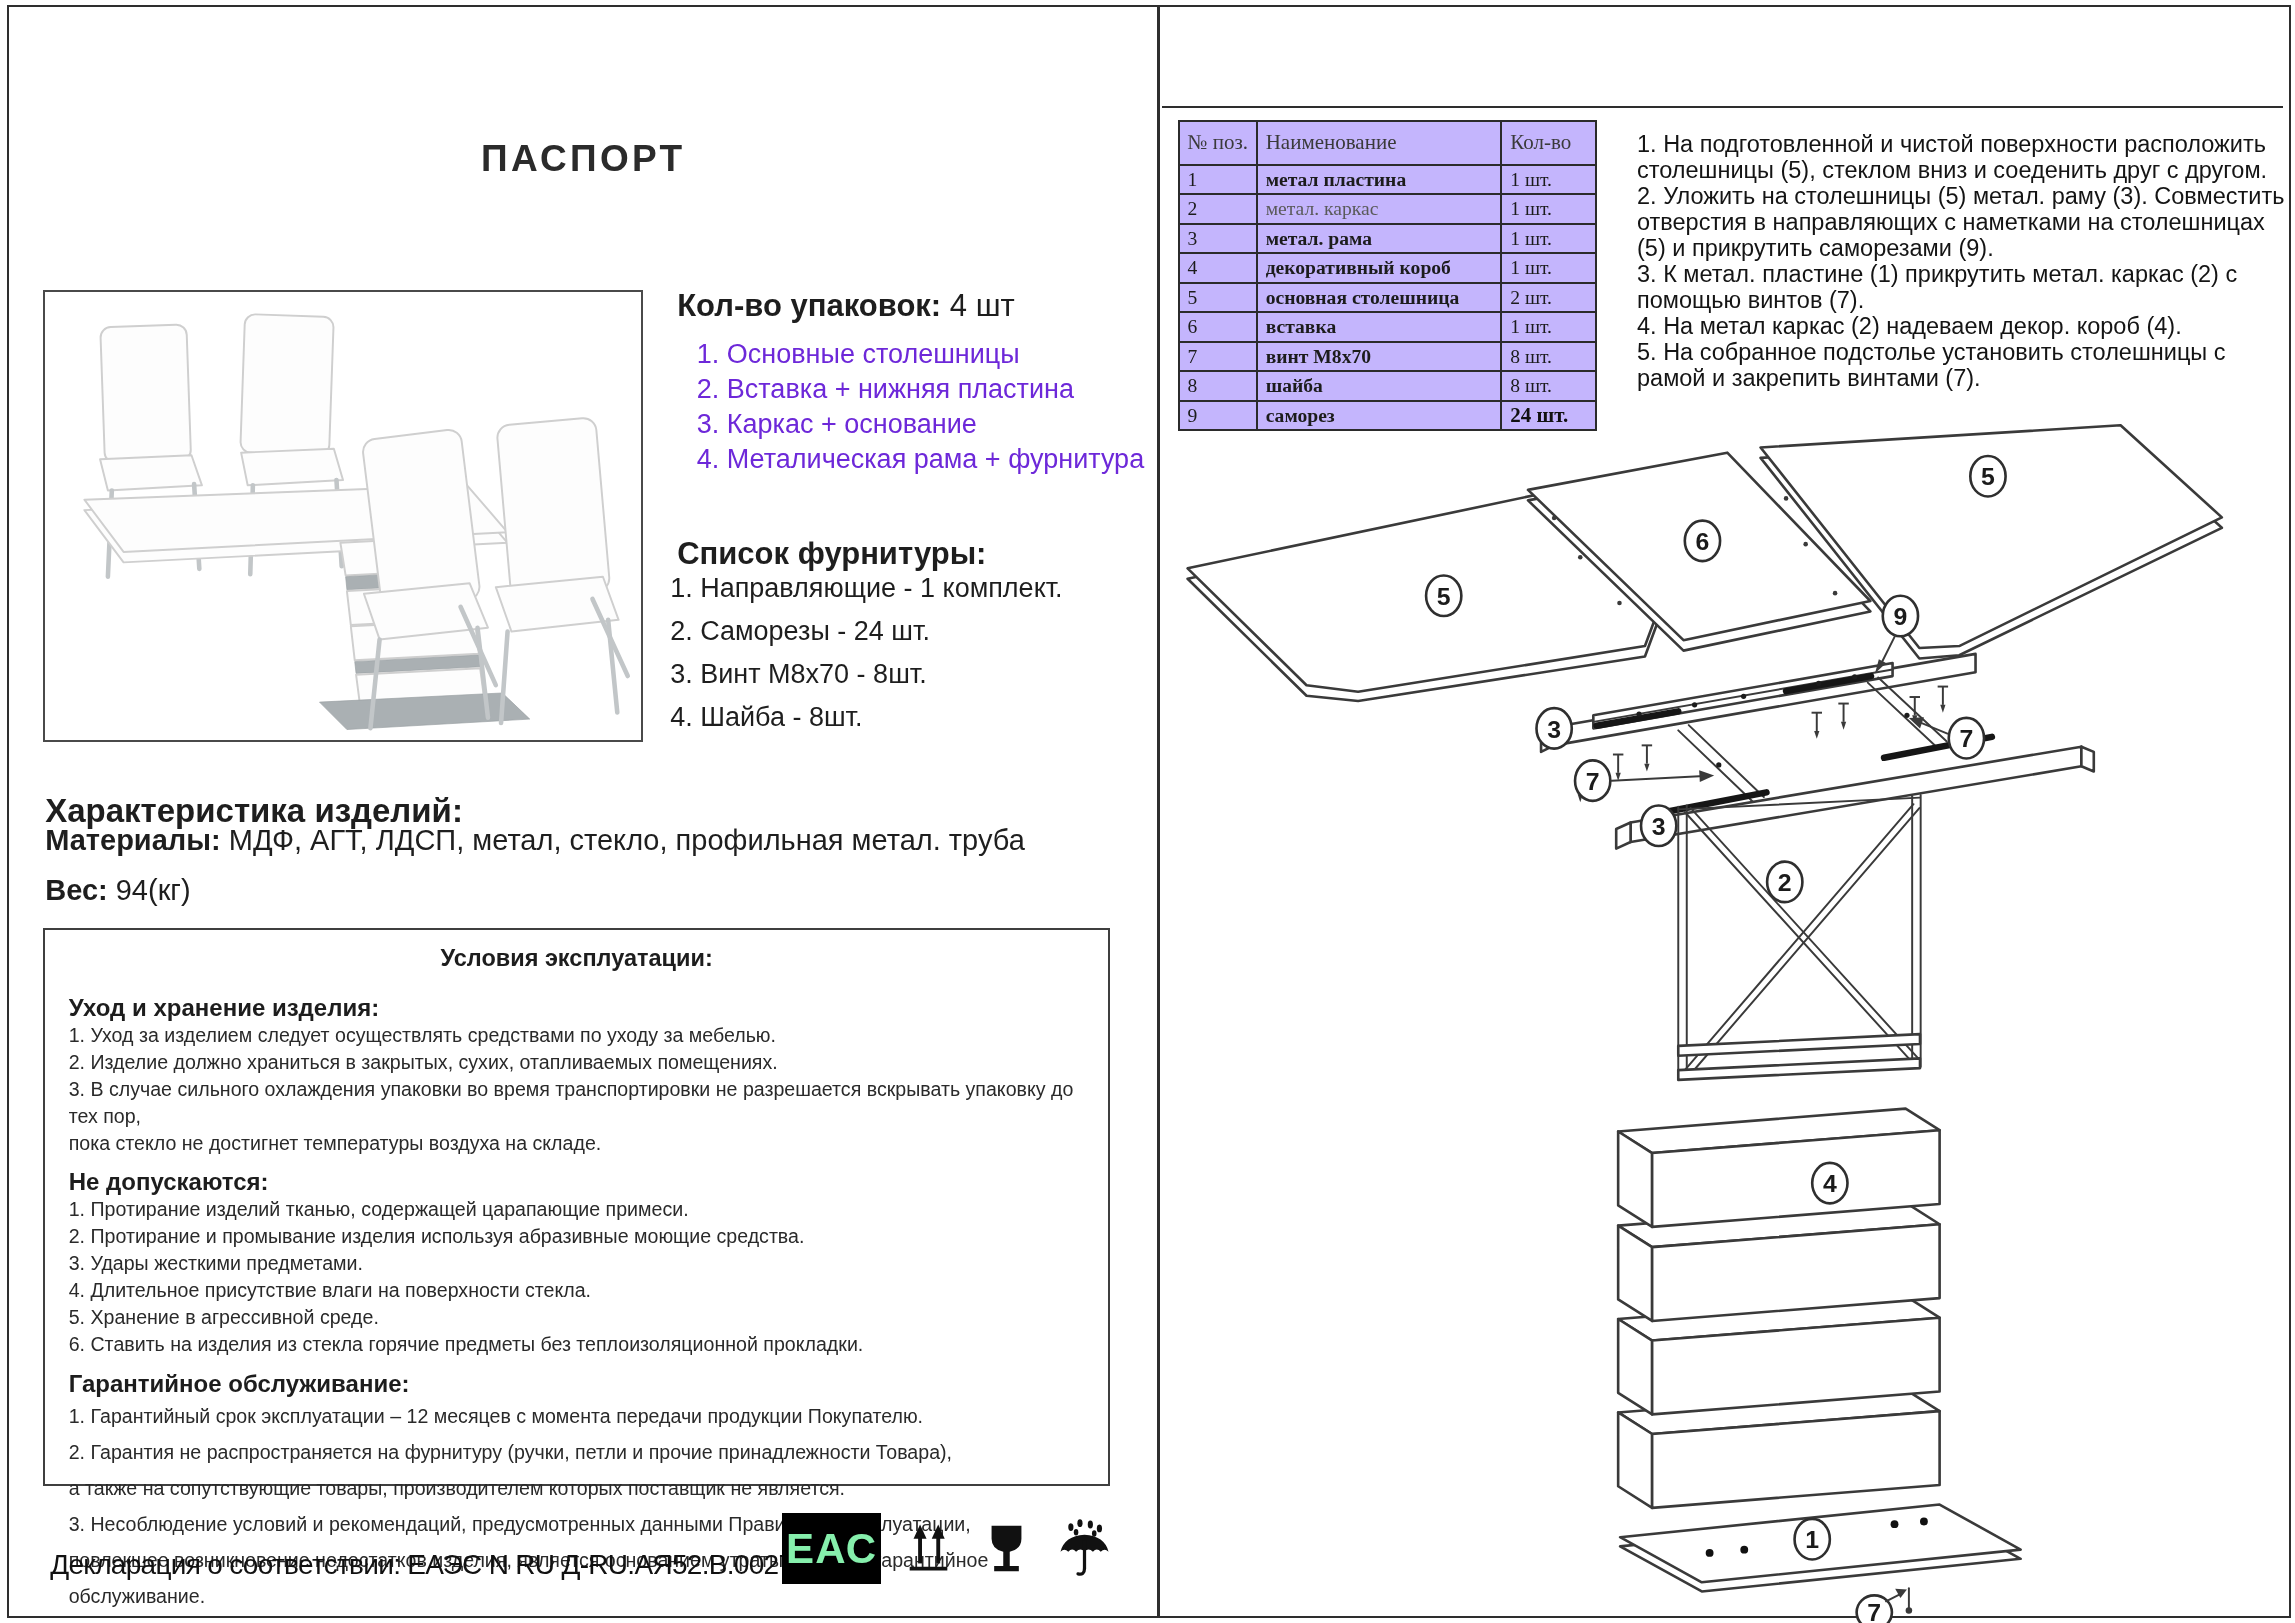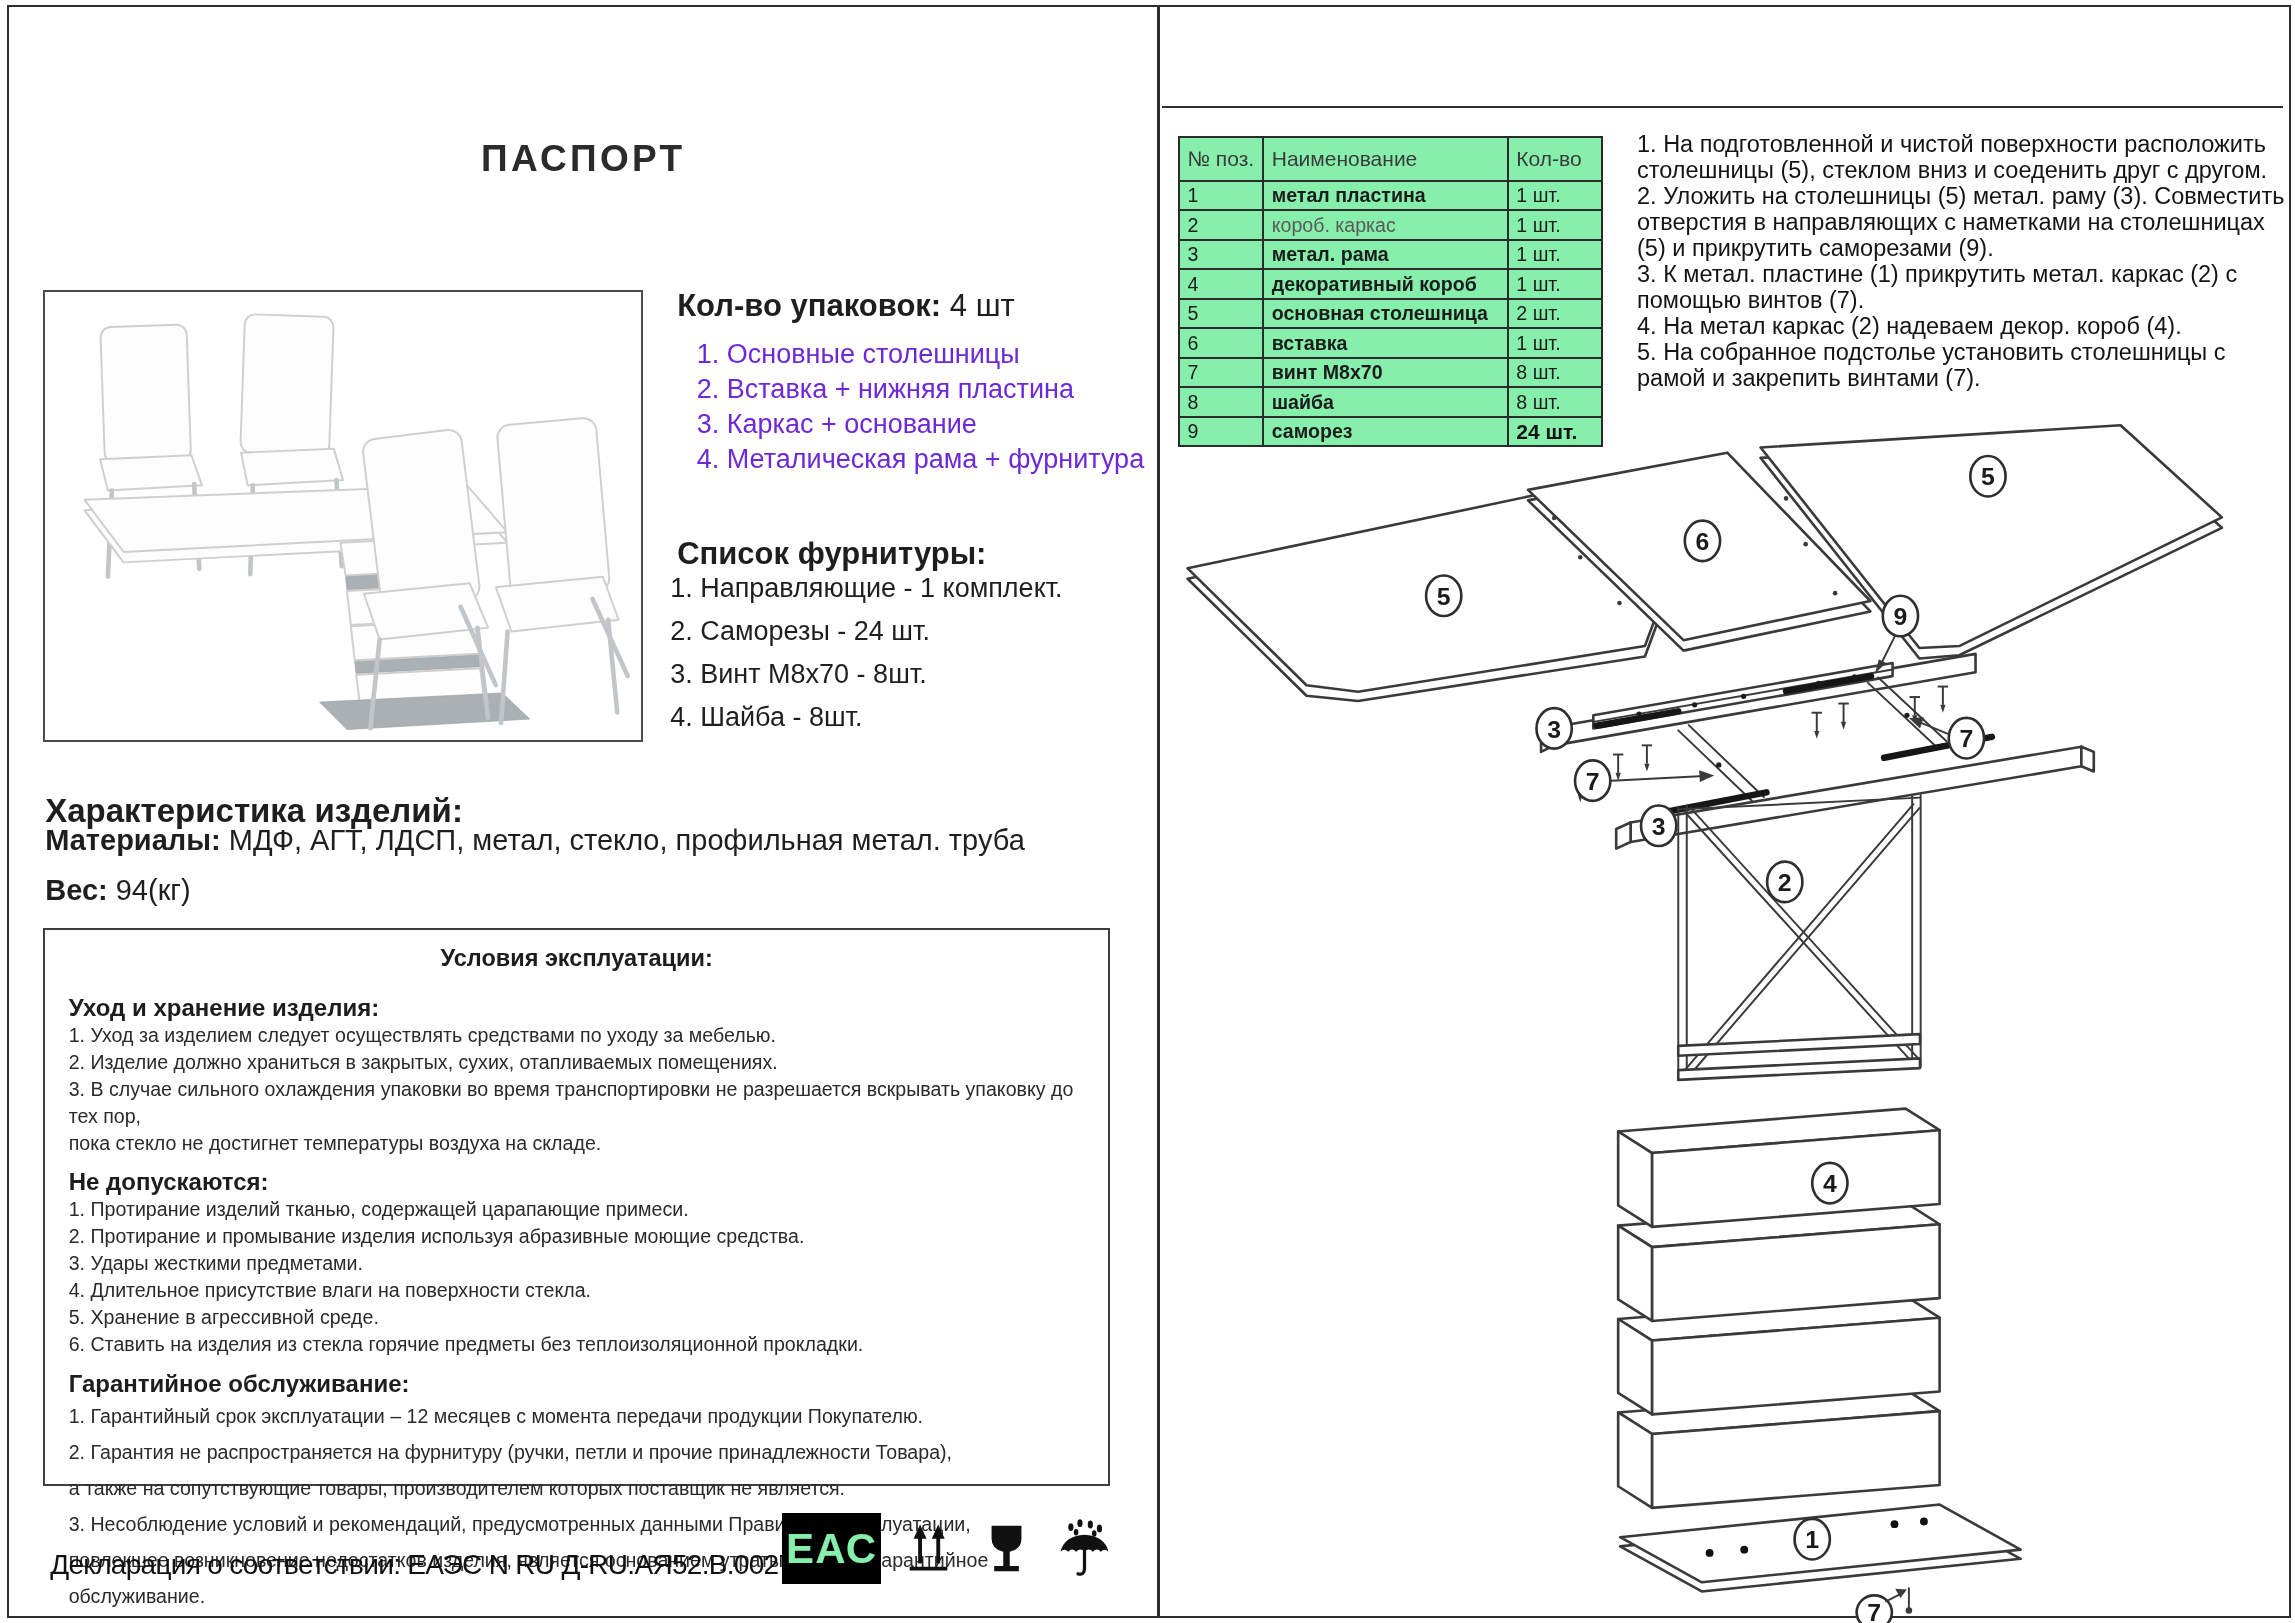--- a/index.html
+++ b/index.html
@@ -44,21 +44,21 @@
   .cert-icons{position:absolute;left:773px;top:1498px;height:86px;display:flex;align-items:center;gap:17px;}
   .eac-badge{width:99px;height:71px;background:#000;display:flex;align-items:center;justify-content:center;}
   .eac-badge span{color:#86efac;font-weight:700;font-size:42px;letter-spacing:1.3px;font-family:"Liberation Sans",sans-serif;}
   .pkg-icon{width:61px;height:61px;}
 
   
   .right-page{position:absolute;left:1162px;top:7.8px;width:1124px;height:1607px;}
   .scheme-title{position:absolute;left:13px;top:31px;font-size:46px;font-weight:700;color:#262626;}
   .scheme-rule{position:absolute;left:0;right:2.6px;top:98px;height:2.6px;background:#2e2e2e;}
 
-  table.parts{position:absolute;left:15.7px;top:128px;border-collapse:collapse;background:#86efac;}
+  table.parts{position:absolute;left:15.7px;top:112px;border-collapse:collapse;background:#c4b5fd;font-family:Liberation Serif, serif;}
   table.parts th,table.parts td{border:2px solid #2b2b2b;padding:0 7.8px;white-space:nowrap;}
   table.parts th{font-weight:400;font-size:21px;color:#3a3a3a;height:42px;text-align:left;}
   table.parts td{font-size:19.6px;height:27.5px;color:#1c1c1c;}
   td.idx{width:54px;color:#333;font-size:20px;}
   td.nm{width:227px;font-weight:700;}
   td.nm.lt{font-weight:400;color:#5a5a5a;}
   td.qty{width:77px;font-weight:400;color:#333;}
   tr.last td.qty{font-weight:700;color:#111;font-size:21px;}
 
   .steps{position:absolute;left:475px;top:123px;width:648px;font-size:23.5px;line-height:26px;color:#141414;}
@@ -229,21 +229,21 @@
         </tr>
       </thead>
       <tbody>
         <tr>
             <td class="idx">1</td>
             <td class="nm">метал пластина</td>
             <td class="qty">1 шт.</td>
           </tr>
         <tr>
             <td class="idx">2</td>
-            <td class="nm lt">короб. каркас</td>
+            <td class="nm lt">метал. каркас</td>
             <td class="qty">1 шт.</td>
           </tr>
         <tr>
             <td class="idx">3</td>
             <td class="nm">метал. рама</td>
             <td class="qty">1 шт.</td>
           </tr>
         <tr>
             <td class="idx">4</td>
             <td class="nm">декоративный короб</td>

